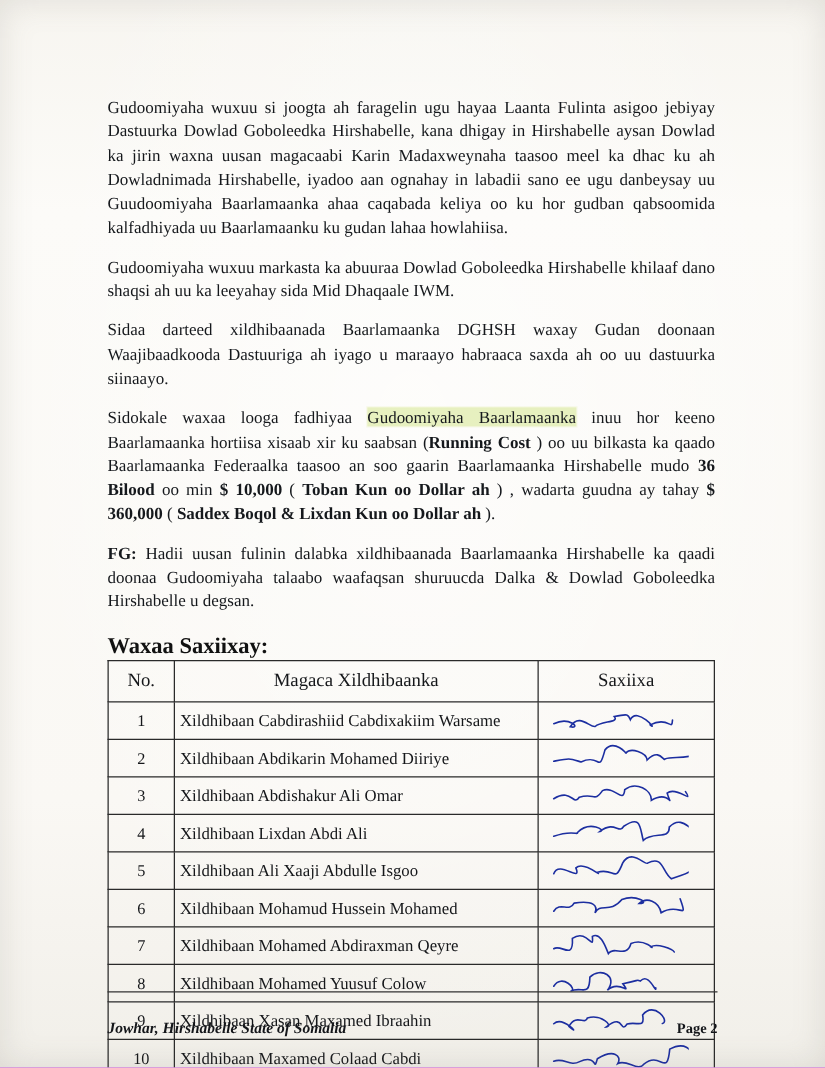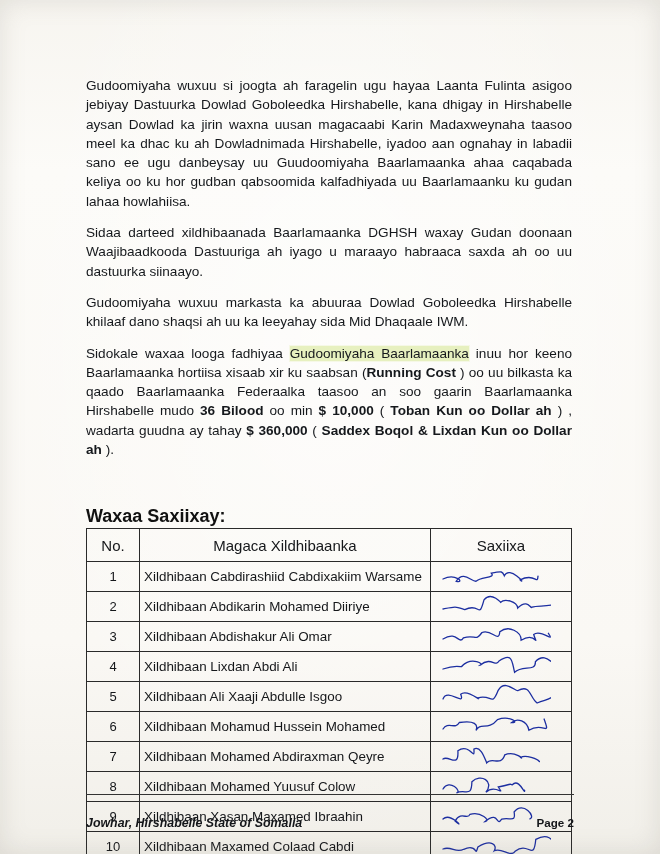--- a/index.html
+++ b/index.html
@@ -6,21 +6,21 @@
     margin: 0;
     padding: 0;
     background: #d8d6d0;
   }
   #page {
     position: relative;
     width: 660px;
     height: 854px;
     background: #d946ef;
     overflow: hidden;
-    font-family: Liberation Sans, sans-serif;
+    font-family: Liberation Serif, serif;
     color: #15171a;
   }
   
   #page:before {
     content: "";
     position: absolute;
     inset: 0;
     background:
       radial-gradient(ellipse at 50% 40%, rgba(255,255,255,0.55) 0%, rgba(245,243,238,0.0) 70%),
       linear-gradient(180deg, #f7f5f0 0%, #fcfbf8 20%, #faf8f4 75%, #f1efe9 100%);
@@ -138,23 +138,24 @@
   }
 </style>
 </head>
 <body>
 
 <div id="page">
   <div id="content">
 
     <div class="body-area">
       <p class="para"><span>Gudoomiyaha wuxuu si joogta ah faragelin ugu hayaa Laanta Fulinta asigoo jebiyay Dastuurka Dowlad Goboleedka Hirshabelle, kana dhigay in Hirshabelle aysan Dowlad ka jirin waxna uusan magacaabi Karin Madaxweynaha taasoo meel ka dhac ku ah Dowladnimada Hirshabelle, iyadoo aan ognahay in labadii sano ee ugu danbeysay uu Guudoomiyaha Baarlamaanka ahaa caqabada keliya oo ku hor gudban qabsoomida kalfadhiyada uu Baarlamaanku ku gudan lahaa howlahiisa.</span></p>
+      <p class="para"><span>Gudoomiyaha wuxuu markasta ka abuuraa Dowlad Goboleedka Hirshabelle khilaaf dano shaqsi ah uu ka leeyahay sida Mid Dhaqaale </span><span>IWM</span><span>.</span></p>
       <p class="para"><span>Sidaa darteed  xildhibaanada Baarlamaanka DGHSH waxay Gudan doonaan Waajibaadkooda Dastuuriga ah iyago u maraayo habraaca saxda ah oo uu dastuurka siinaayo.</span></p>
-      <p class="para"><span>Gudoomiyaha wuxuu markasta ka abuuraa Dowlad Goboleedka Hirshabelle khilaaf dano shaqsi ah uu ka leeyahay sida Mid Dhaqaale </span><span>IWM</span><span>.</span></p>
       <p class="para"><span>Sidokale waxaa looga fadhiyaa </span><span class="hl">Gudoomiyaha Baarlamaanka</span><span> inuu hor keeno Baarlamaanka hortiisa xisaab xir ku saabsan (</span><span class="bold">Running Cost</span><span> ) oo uu  bilkasta ka qaado Baarlamaanka Federaalka taasoo an soo gaarin Baarlamaanka Hirshabelle mudo </span><span class="bold">36 Bilood</span><span> oo min </span><span class="bold">$ 10,000</span><span> ( </span><span class="bold">Toban Kun oo Dollar ah</span><span> ) , wadarta guudna ay tahay </span><span class="bold">$ 360,000</span><span>    ( </span><span class="bold">Saddex Boqol &amp; Lixdan Kun oo Dollar ah</span><span> ).</span></p>
+      <p class="para"><span class="bold">FG:</span><span> Hadii uusan fulinin dalabka xildhibaanada Baarlamaanka Hirshabelle ka qaadi doonaa Gudoomiyaha talaabo waafaqsan shuruucda Dalka &amp; Dowlad Goboleedka Hirshabelle u degsan.</span></p>
     </div>
 
     <div class="saxiixay">Waxaa Saxiixay:</div>
 
     <table class="sig-table">
       <thead>
         <tr>
           <th class="col-no">No.</th>
           <th class="col-name">Magaca Xildhibaanka</th>
           <th class="col-sig">Saxiixa</th>

